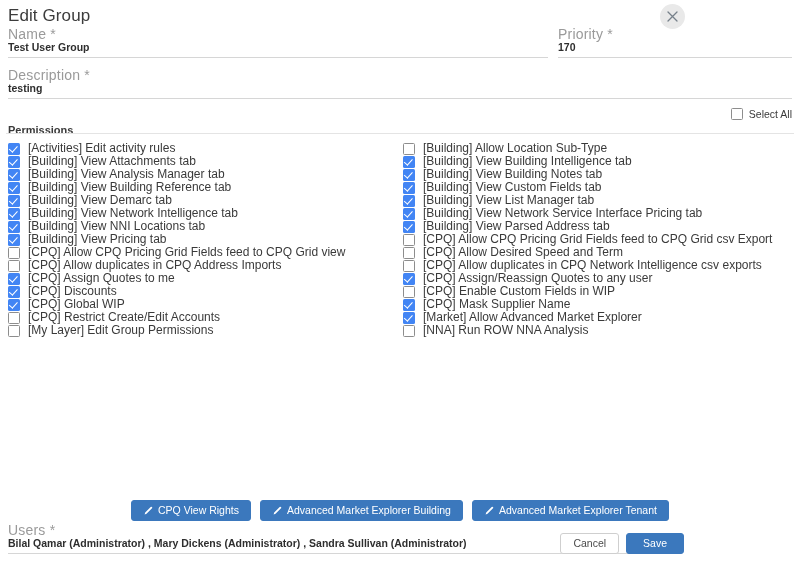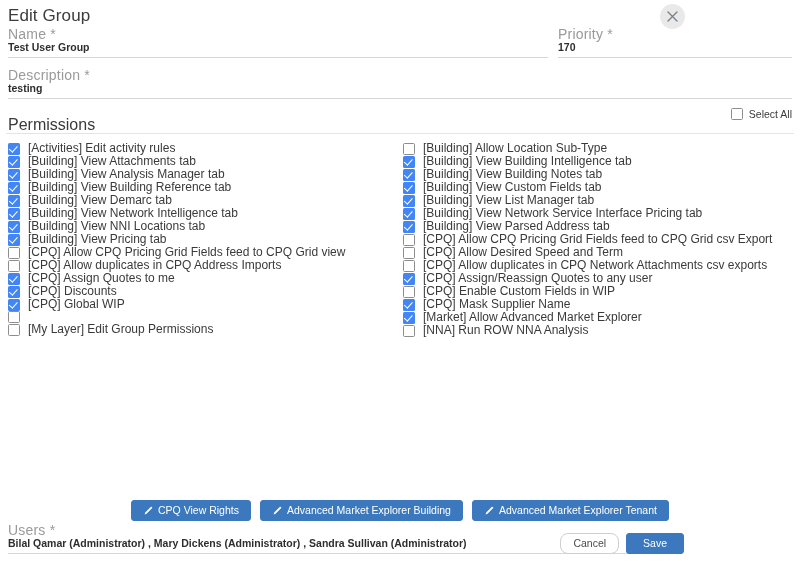--- a/index.html
+++ b/index.html
@@ -105,24 +105,24 @@
   .perm-header {
     position: absolute;
     left: 0;
     top: 106px;
     width: 800px;
     height: 26px;
   }
   .perm-title {
     position: absolute;
     left: 8px;
-    top: 10px;
-    font-size: 16px;
+    top: 18px;
+    font-size: 11px;
     color: #3a3a3a;
-    font-weight: 400;
+    font-weight: 700;
   }
   .select-all {
     position: absolute;
     right: 8px;
     top: 2px;
     display: flex;
     align-items: center;
     gap: 6px;
     cursor: pointer;
     user-select: none;
@@ -238,21 +238,21 @@
     right: 8px;
     top: 533px;
     display: flex;
     gap: 7px;
     align-items: center;
   }
   .btn-cancel {
     background: #ffffff;
     color: #4a4a4a;
     border: 1px solid #cfcfcf;
-    border-radius: 8px;
+    border-radius: 3px;
     font-size: 10.5px;
     font-family: "Liberation Sans", sans-serif;
     height: 21px;
     padding: 0 12px;
     cursor: pointer;
     line-height: 1;
   }
   .btn-save {
     background: #3b78bd;
     color: #ffffff;
@@ -357,20 +357,21 @@
         <div class="perm-item">
           <span class="cbx on"></span>
           <span class="perm-label">[CPQ] Discounts</span>
         </div>
         <div class="perm-item">
           <span class="cbx on"></span>
           <span class="perm-label">[CPQ] Global WIP</span>
         </div>
         <div class="perm-item">
           <span class="cbx off"></span>
+          <span class="perm-label">[CPQ] Restrict Create/Edit Accounts</span>
         </div>
         <div class="perm-item">
           <span class="cbx off"></span>
           <span class="perm-label">[My Layer] Edit Group Permissions</span>
         </div>
       </div>
     <div class="perm-col perm-col-right" id="perm-col-right">
         <div class="perm-item">
           <span class="cbx off"></span>
           <span class="perm-label">[Building] Allow Location Sub-Type</span>
@@ -402,21 +403,21 @@
         <div class="perm-item">
           <span class="cbx off"></span>
           <span class="perm-label">[CPQ] Allow CPQ Pricing Grid Fields feed to CPQ Grid csv Export</span>
         </div>
         <div class="perm-item">
           <span class="cbx off"></span>
           <span class="perm-label">[CPQ] Allow Desired Speed and Term</span>
         </div>
         <div class="perm-item">
           <span class="cbx off"></span>
-          <span class="perm-label">[CPQ] Allow duplicates in CPQ Network Attachments csv exports</span>
+          <span class="perm-label">[CPQ] Allow duplicates in CPQ Network Intelligence csv exports</span>
         </div>
         <div class="perm-item">
           <span class="cbx on"></span>
           <span class="perm-label">[CPQ] Assign/Reassign Quotes to any user</span>
         </div>
         <div class="perm-item">
           <span class="cbx off"></span>
           <span class="perm-label">[CPQ] Enable Custom Fields in WIP</span>
         </div>
         <div class="perm-item">

